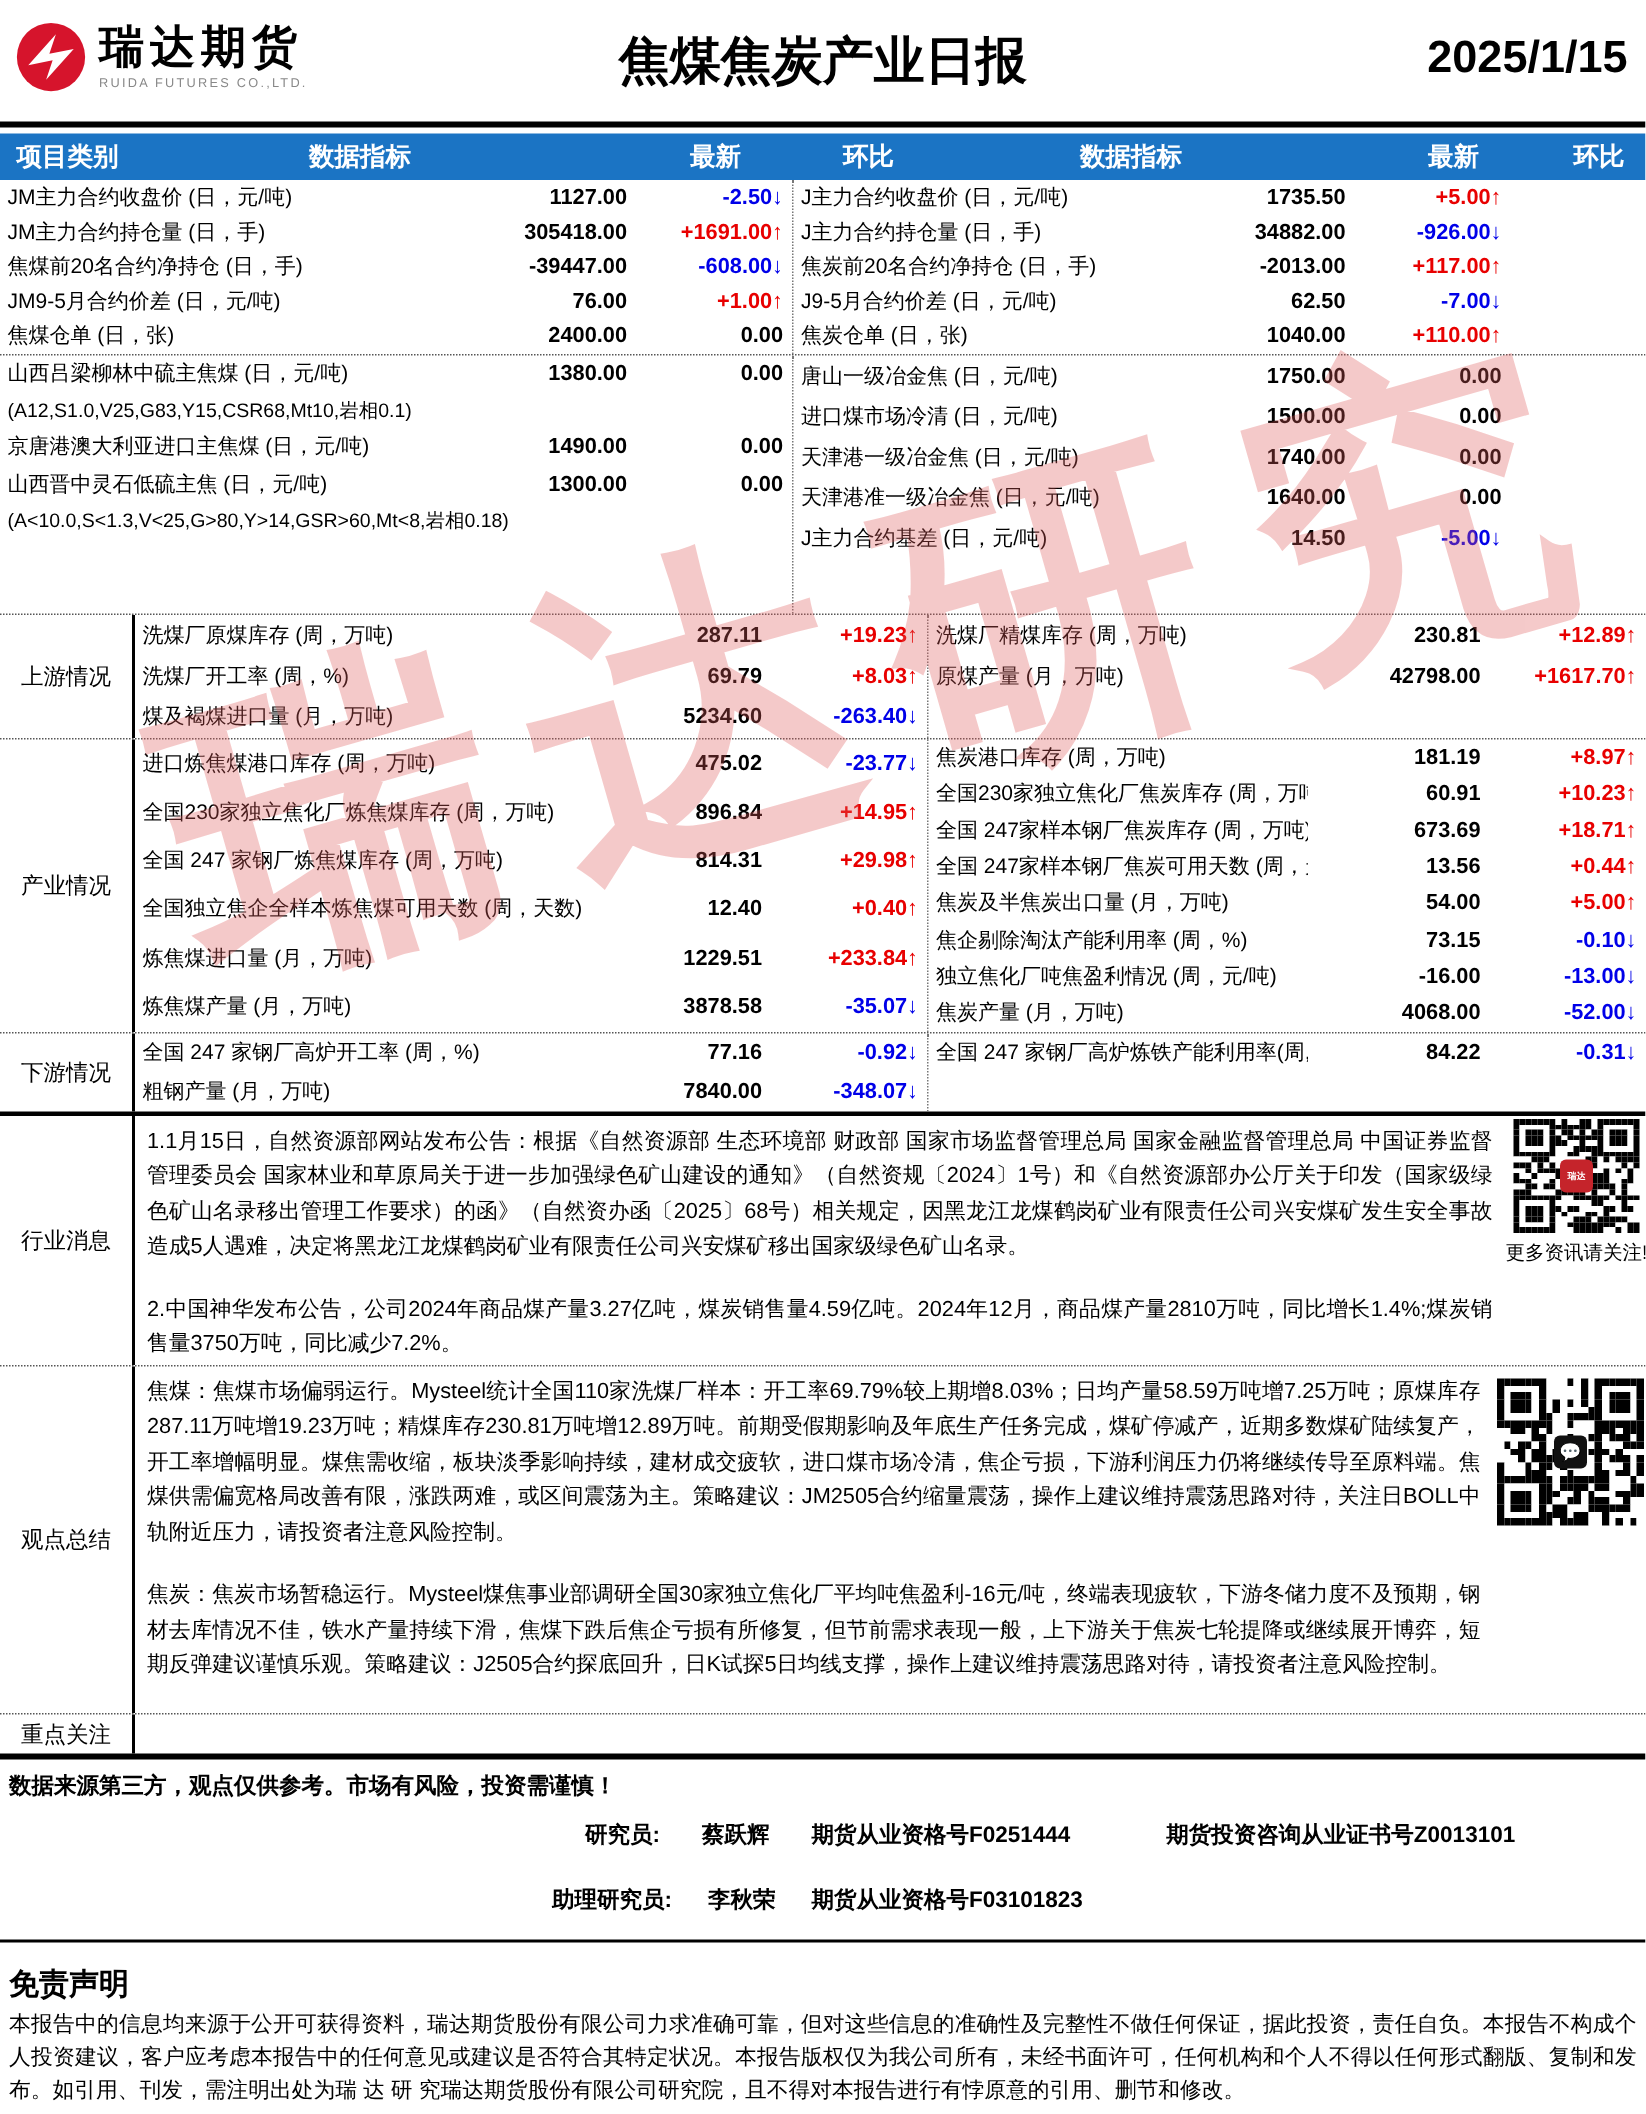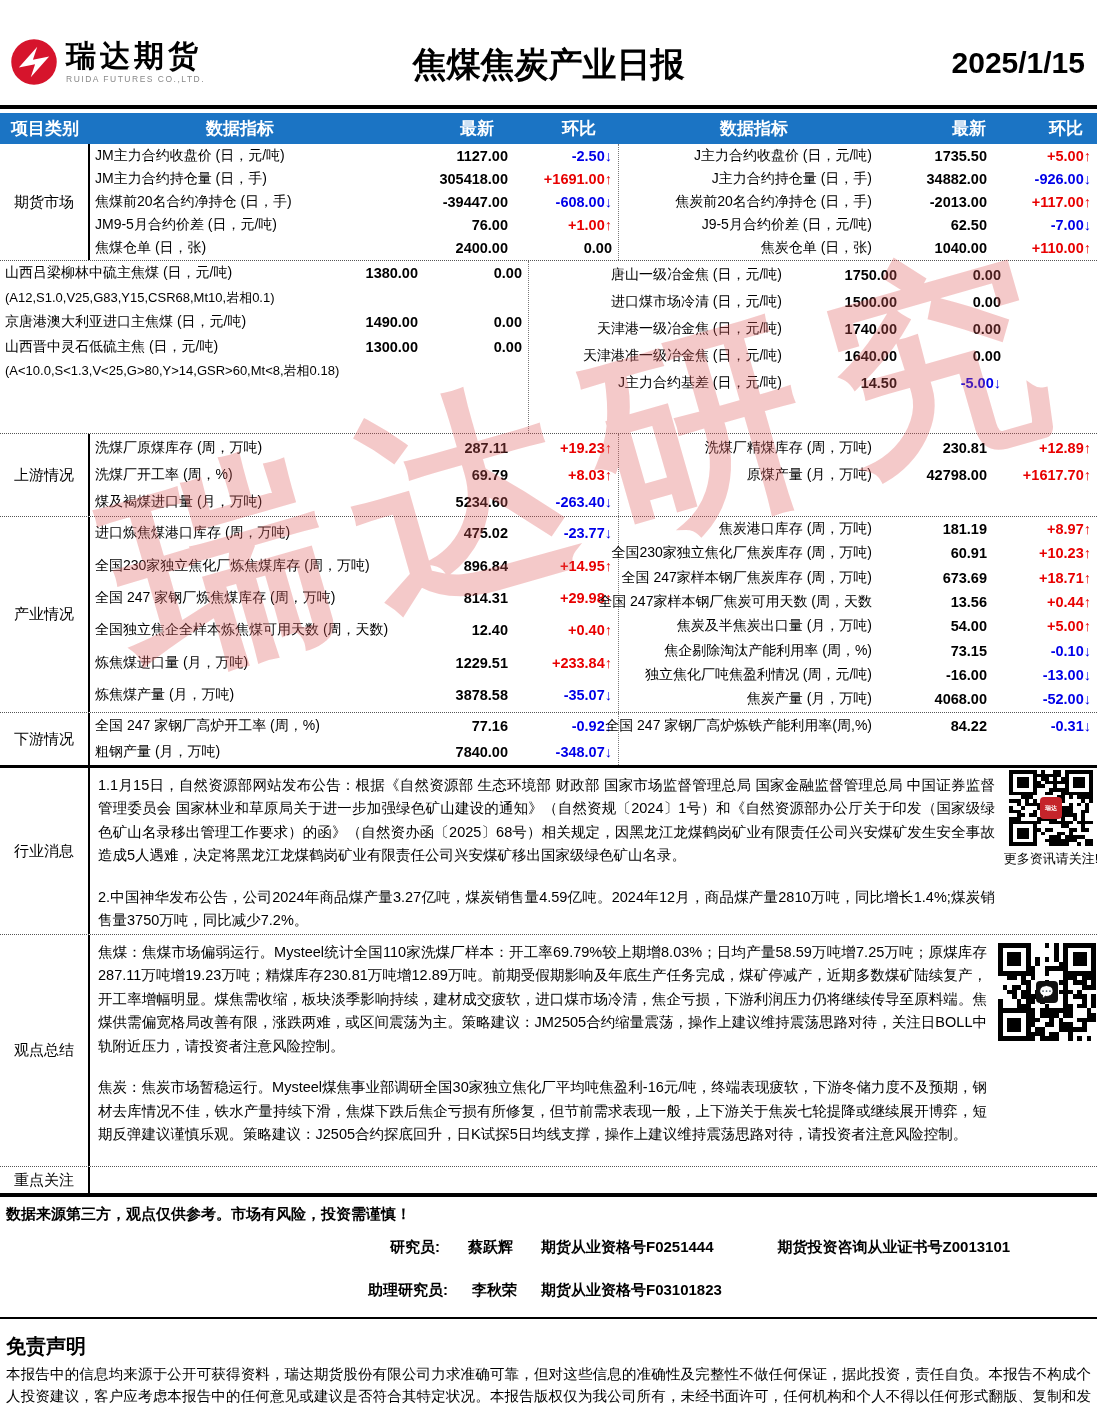--- a/index.html
+++ b/index.html
@@ -1,20 +1,20 @@
 <!DOCTYPE html>
 <html style="--header-blue: #1B74C4; --up-red: #E80000; --down-blue: #0000E8; --logo-red: #D6142C; --watermark-red: #E05A5A;"><head>
 <meta charset="utf-8">
 <style>
   html,body{margin:0;padding:0;background:#fff;width:1097px;height:1409px;overflow:hidden;
     font-family:"Liberation Sans",sans-serif;color:#000;}
   .page{position:relative;width:1097px;height:1409px;background:#fff;}
 
   
-  .rep-header{position:relative;height:81px;border-bottom:4px solid #000;margin-top:24px;}
+  .rep-header{position:relative;height:81px;border-bottom:4px solid #000;}
   .logo{position:absolute;left:8px;top:12px;display:flex;align-items:center;gap:6px;}
   .logo-mark{width:52px;height:52px;}
   .logo-cn{font-size:30px;font-weight:bold;letter-spacing:4px;line-height:1;}
   .logo-en{font-size:8.5px;color:#888;letter-spacing:1.5px;margin-top:3px;}
   .rep-title{position:absolute;left:0;right:0;top:18px;text-align:center;font-size:34px;font-weight:bold;margin:0;}
   .rep-date{position:absolute;right:12px;top:22px;font-size:30px;font-weight:bold;}
 
   
   .report-table{position:relative;border-bottom:4px solid #000;}
   .thead{height:31px;background:var(--header-blue,#1B74C4);color:#fff;display:flex;align-items:center;
@@ -26,21 +26,21 @@
   .thead .h-ind-r{width:272px;text-align:center;}
   .thead .h-val-r{width:100px;text-align:right;padding-right:4px;box-sizing:border-box;}
   .thead .h-chg-r{flex:1;text-align:right;padding-right:14px;box-sizing:border-box;}
 
   .section-row{display:flex;border-top:1px dotted #555;}
   .section-row:first-child{border-top:none;}
   .cat-cell{width:90px;flex:none;display:flex;align-items:center;justify-content:center;
     font-size:15px;border-right:2px solid #000;box-sizing:border-box;}
   .half{display:flex;flex-direction:column;box-sizing:border-box;}
   .half.left{width:528px;}
-  .half.right{width:479px;border-left:1px dotted #777;align-items:flex-end;}
+  .half.right{width:479px;border-left:1px dotted #777;}
   .data-row{display:flex;align-items:center;}
   .ind{flex:1;padding-left:5px;font-size:14px;white-space:nowrap;overflow:hidden;}
   .ind.spec{font-size:13px;}
   .val{width:115px;text-align:right;font-size:14.5px;font-weight:bold;white-space:nowrap;}
   .chg{width:104px;text-align:right;padding-right:6px;font-size:14.5px;font-weight:bold;white-space:nowrap;}
   .chg.up{color:var(--up-red,#e80000);}
   .chg.down{color:var(--down-blue,#0000e8);}
 
   .sec-futures{height:116px;} .sec-futures .data-row{height:23.2px;}
   .sec-spot{height:172px;} .sec-spot .left .data-row{height:24.5px;} .sec-spot .right .data-row{height:27px;}
@@ -112,21 +112,20 @@
       <div class="h-ind-l">数据指标</div>
       <div class="h-val-l">最新</div>
       <div class="h-chg-l">环比</div>
       <div class="h-ind-r">数据指标</div>
       <div class="h-val-r">最新</div>
       <div class="h-chg-r">环比</div>
     </div>
 
     <div id="data-sections">
         <div class="section-row sec-futures">
-          <div class="cat-cell">期货市场</div>
           <div class="half left">
             <div class="data-row">
               <div class="ind">JM主力合约收盘价 (日，元/吨)</div>
               <div class="val">1127.00</div>
               <div class="chg down">-2.50↓</div>
             </div>
             <div class="data-row">
               <div class="ind">JM主力合约持仓量 (日，手)</div>
               <div class="val">305418.00</div>
               <div class="chg up">+1691.00↑</div>

